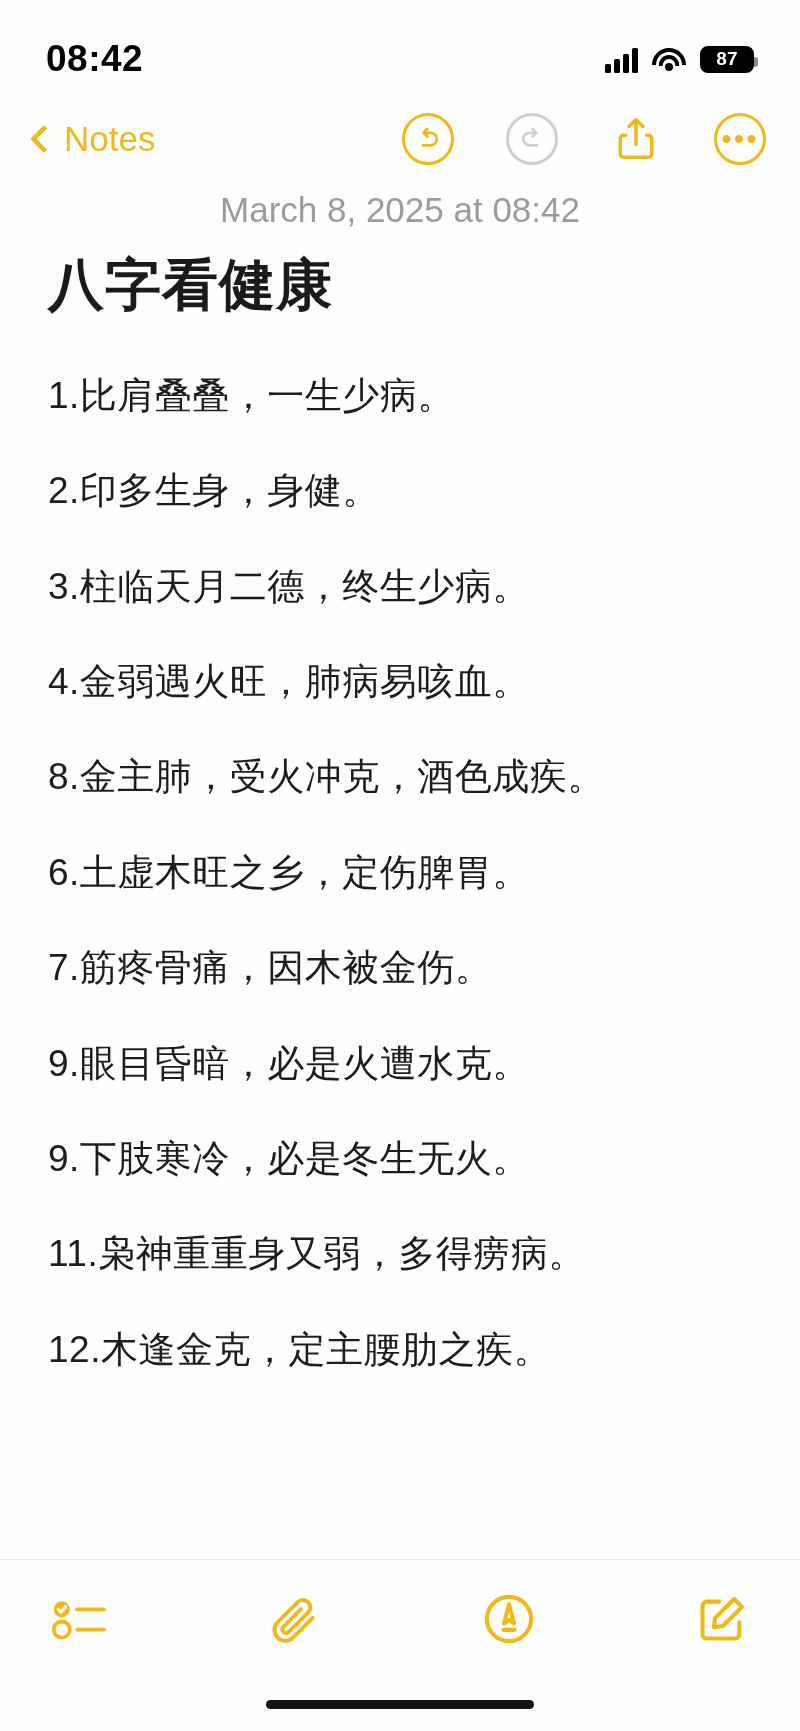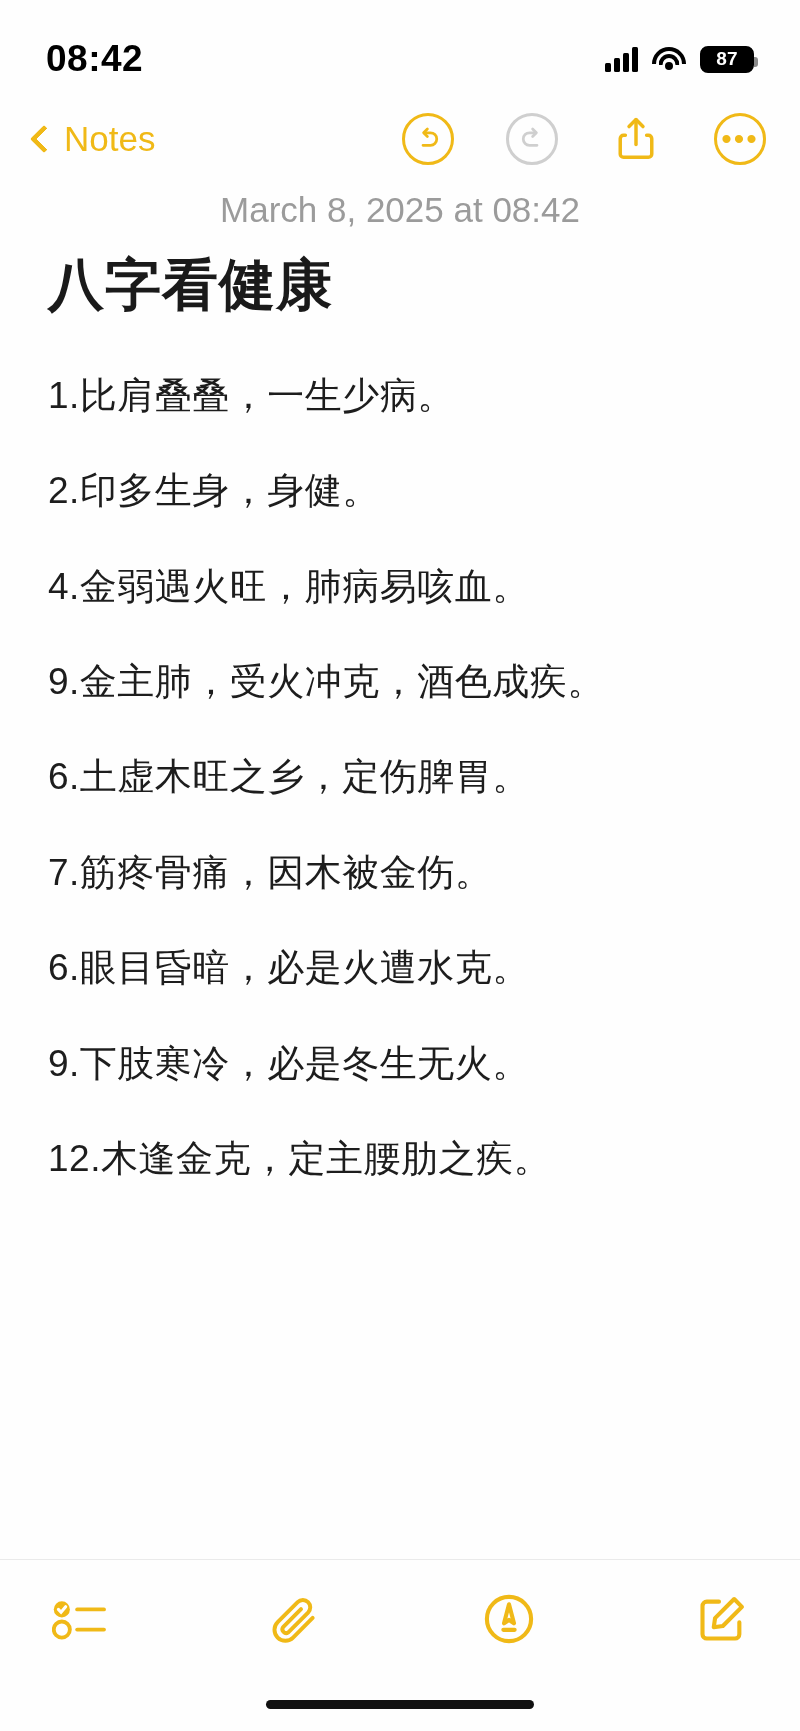--- a/index.html
+++ b/index.html
@@ -30,21 +30,21 @@
     flex: 0 0 auto;
   }
   .status-time {
     font-size: 37px;
     font-weight: bold;
     letter-spacing: 0.5px;
     color: #000;
   }
   .status-right {
     display: flex;
-    align-items: center;
+    align-items: flex-end;
     gap: 14px;
   }
   .signal {
     display: flex;
     align-items: flex-end;
     gap: 3px;
     height: 26px;
   }
   .signal i { display:block; width: 6px; background:#000; border-radius:1.5px; }
   .signal i:nth-child(1){height:9px}
@@ -208,26 +208,28 @@
       </div>
     </div>
   </div>
 
   <div class="note-wrap">
     <div class="note-date">March 8, 2025 at 08:42</div>
     <div class="note-title">八字看健康</div>
 
     <div class="note-line">1.比肩叠叠，一生少病。</div>
     <div class="note-line">2.印多生身，身健。</div>
+    <div class="note-line">3.柱临天月二德，终生少病。</div>
     <div class="note-line">4.金弱遇火旺，肺病易咳血。</div>
-    <div class="note-line">9.金主肺，受火冲克，酒色成疾。</div>
+    <div class="note-line">8.金主肺，受火冲克，酒色成疾。</div>
     <div class="note-line">6.土虚木旺之乡，定伤脾胃。</div>
     <div class="note-line">7.筋疼骨痛，因木被金伤。</div>
-    <div class="note-line">6.眼目昏暗，必是火遭水克。</div>
+    <div class="note-line">9.眼目昏暗，必是火遭水克。</div>
     <div class="note-line">9.下肢寒冷，必是冬生无火。</div>
+    <div class="note-line">11.枭神重重身又弱，多得痨病。</div>
     <div class="note-line">12.木逢金克，定主腰肋之疾。</div>
   </div>
 
   <div class="toolbar">
     <div class="tb-item">
       <svg width="58" height="46" viewBox="0 0 30 24" fill="none" stroke="#f0b917" stroke-width="2" stroke-linecap="round">
         <circle cx="5" cy="7" r="4.2" fill="#f0b917" stroke="none"></circle>
         <polyline points="3.2 7 4.6 8.5 7 5.6" stroke="#ffffff" stroke-width="1.6"></polyline>
         <circle cx="5" cy="17.5" r="4.2"></circle>
         <line x1="13" y1="7" x2="27" y2="7"></line>

